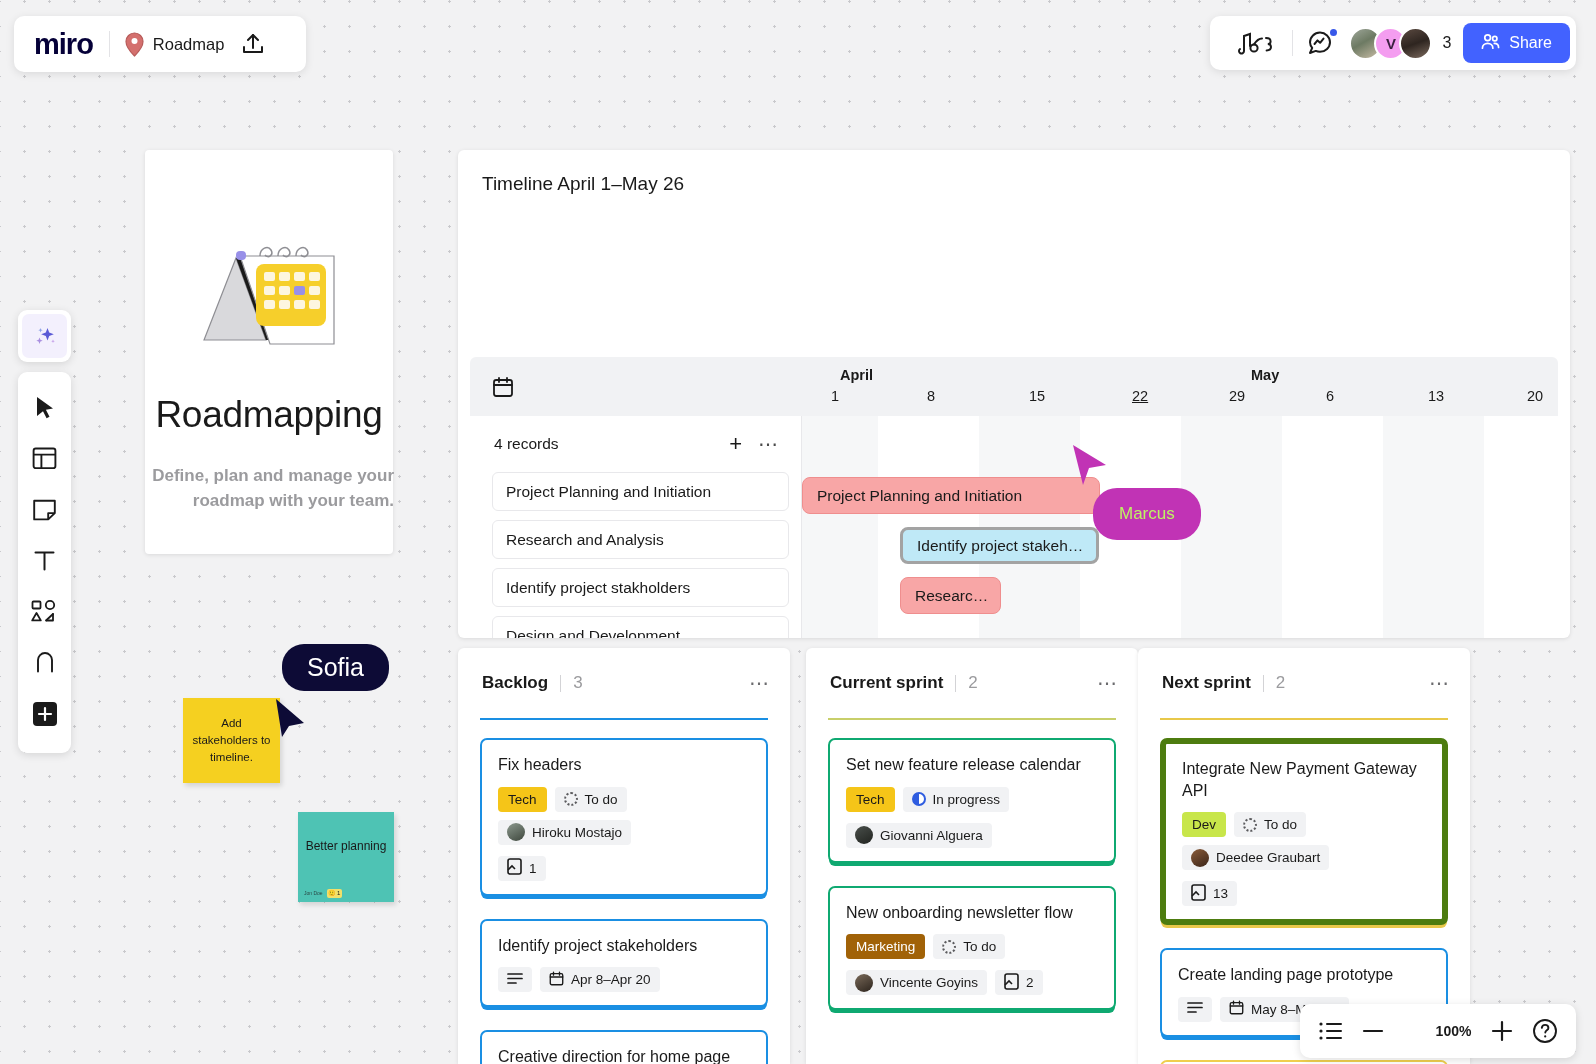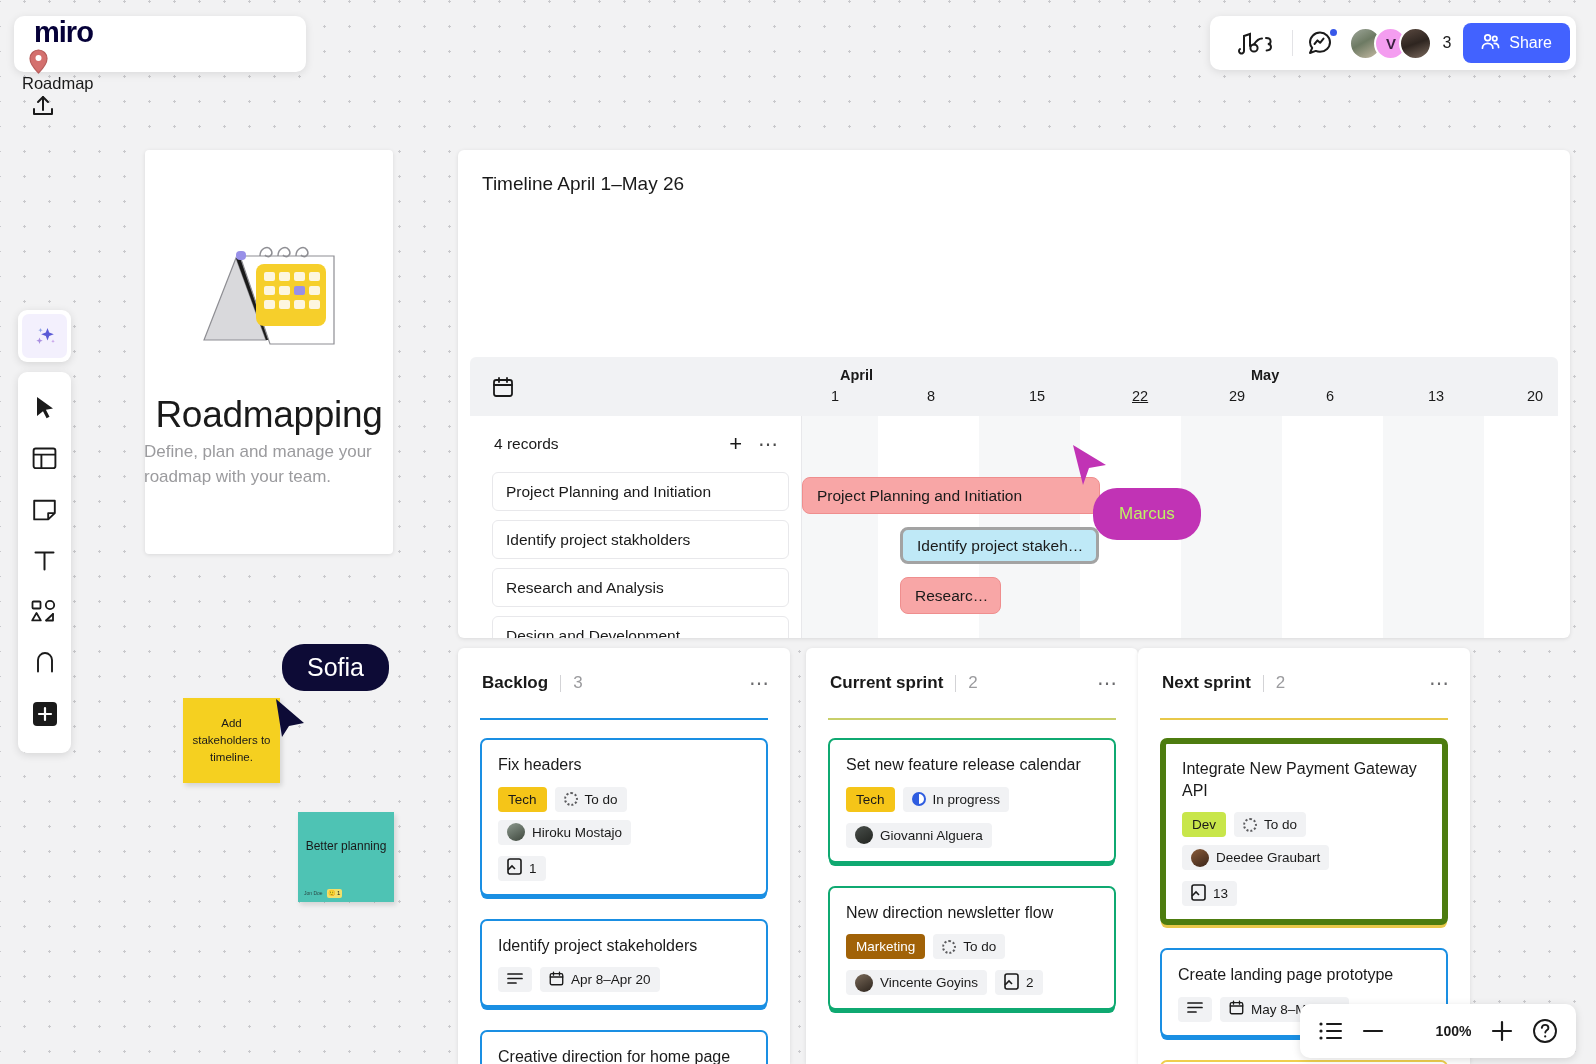--- a/index.html
+++ b/index.html
@@ -17,21 +17,21 @@
     background-size: 25px 25px;
     background-position: 12px 14px;
     overflow: hidden;
   }
   
   #topbar-left {
     position: absolute; left: 14px; top: 16px;
     height: 56px; width: 292px;
     background: #fff; border-radius: 10px;
     box-shadow: 0 2px 8px rgba(0,0,0,.10);
-    display: flex; align-items: flex-start; gap: 0px; flex-direction: column;
+    display: flex; align-items: center; gap: 0px;
   }
   .miro-logo {
     font-family: "Liberation Sans", sans-serif;
     font-weight: 700; font-size: 29px; letter-spacing: -1px;
     color: #050038; padding: 0 16px 0 20px;
   }
   .tb-divider { width: 1px; height: 26px; background: #e3e3e6; }
   .pin-icon { margin-left: 14px; display:flex; align-items:center;}
   .board-name {
     font-size: 16.5px; color: #1a1a1a; margin-left: 8px;
@@ -106,22 +106,22 @@
     background: #fff; border-radius: 4px;
     box-shadow: 0 1px 4px rgba(0,0,0,.10);
     display: flex; flex-direction: column; align-items: center;
   }
   #roadmap-card .illus { margin-top: 84px; }
   #roadmap-card .rm-title {
     margin-top: 36px; font-size: 37px; color: #1a1a1a;
     font-family: "Liberation Sans", sans-serif; letter-spacing:-0.3px;
   }
   #roadmap-card .rm-sub {
-    margin-top: 4px; font-size: 17px; color: #9b9b9e;
-    text-align: left; line-height: 1.45; width: 250px;
+    margin-top: 28px; font-size: 17px; color: #9b9b9e;
+    text-align: right; line-height: 1.45; width: 250px; font-weight: bold;
   }
 
   
   #sticky-yellow {
     position: absolute; left: 183px; top: 698px;
     width: 97px; height: 85px;
     background: #f5d020; box-shadow: 2px 3px 5px rgba(0,0,0,.13);
     display:flex;align-items:center;justify-content:center;
     text-align:center; font-size:11.5px; color:#1a1a1a; line-height:1.45;
     padding: 0 5px;
@@ -491,22 +491,22 @@
 
     <div class="tl-body">
       <div class="tl-records">
         <div class="rec-head">
           <span class="rc-count">4 records</span>
           <span class="rc-plus">+</span>
           <span class="rc-dots">⋯</span>
         </div>
         <div id="rec-list">
             <div class="rec-item">Project Planning and Initiation</div>
+            <div class="rec-item">Research and Analysis</div>
             <div class="rec-item">Identify project stakholders</div>
-            <div class="rec-item">Research and Analysis</div>
             <div class="rec-item">Design and Development</div>
           </div>
       </div>
       <div class="tl-grid" id="tl-grid">
           <div class="stripe" style="left: -25px; width: 101px;"></div>
           <div class="stripe" style="left: 177px; width: 101px;"></div>
           <div class="stripe" style="left: 379px; width: 101px;"></div>
           <div class="stripe" style="left: 581px; width: 101px;"></div>
           <div class="gbar pink" style="left: 0px; width: 298px; top: 61px;">Project Planning and Initiation</div>
           <div class="gbar blue" style="left: 98px; width: 199px; top: 111px;">Identify project stakeh…</div>
@@ -592,21 +592,21 @@
           </span>
         </div>
         <div class="krow">
           <span class="chip">
             <span class="mini-av a2"></span>
             <span>Giovanni Alguera</span>
           </span>
         </div>
       </div>
       <div class="kcard" style="border:2px solid #0fa971;box-shadow:0 4px 0 -1px #0fa971">
-        <div class="ktitle">New direction newsletter flow</div>
+        <div class="ktitle">New onboarding newsletter flow</div>
         <div class="krow">
           <span class="chip tag tag-mkt">Marketing</span>
           <span class="chip">
             <span class="dotted-circle"></span>
             <span>To do</span>
           </span>
         </div>
         <div class="krow">
           <span class="chip">
             <span class="mini-av a3"></span>

